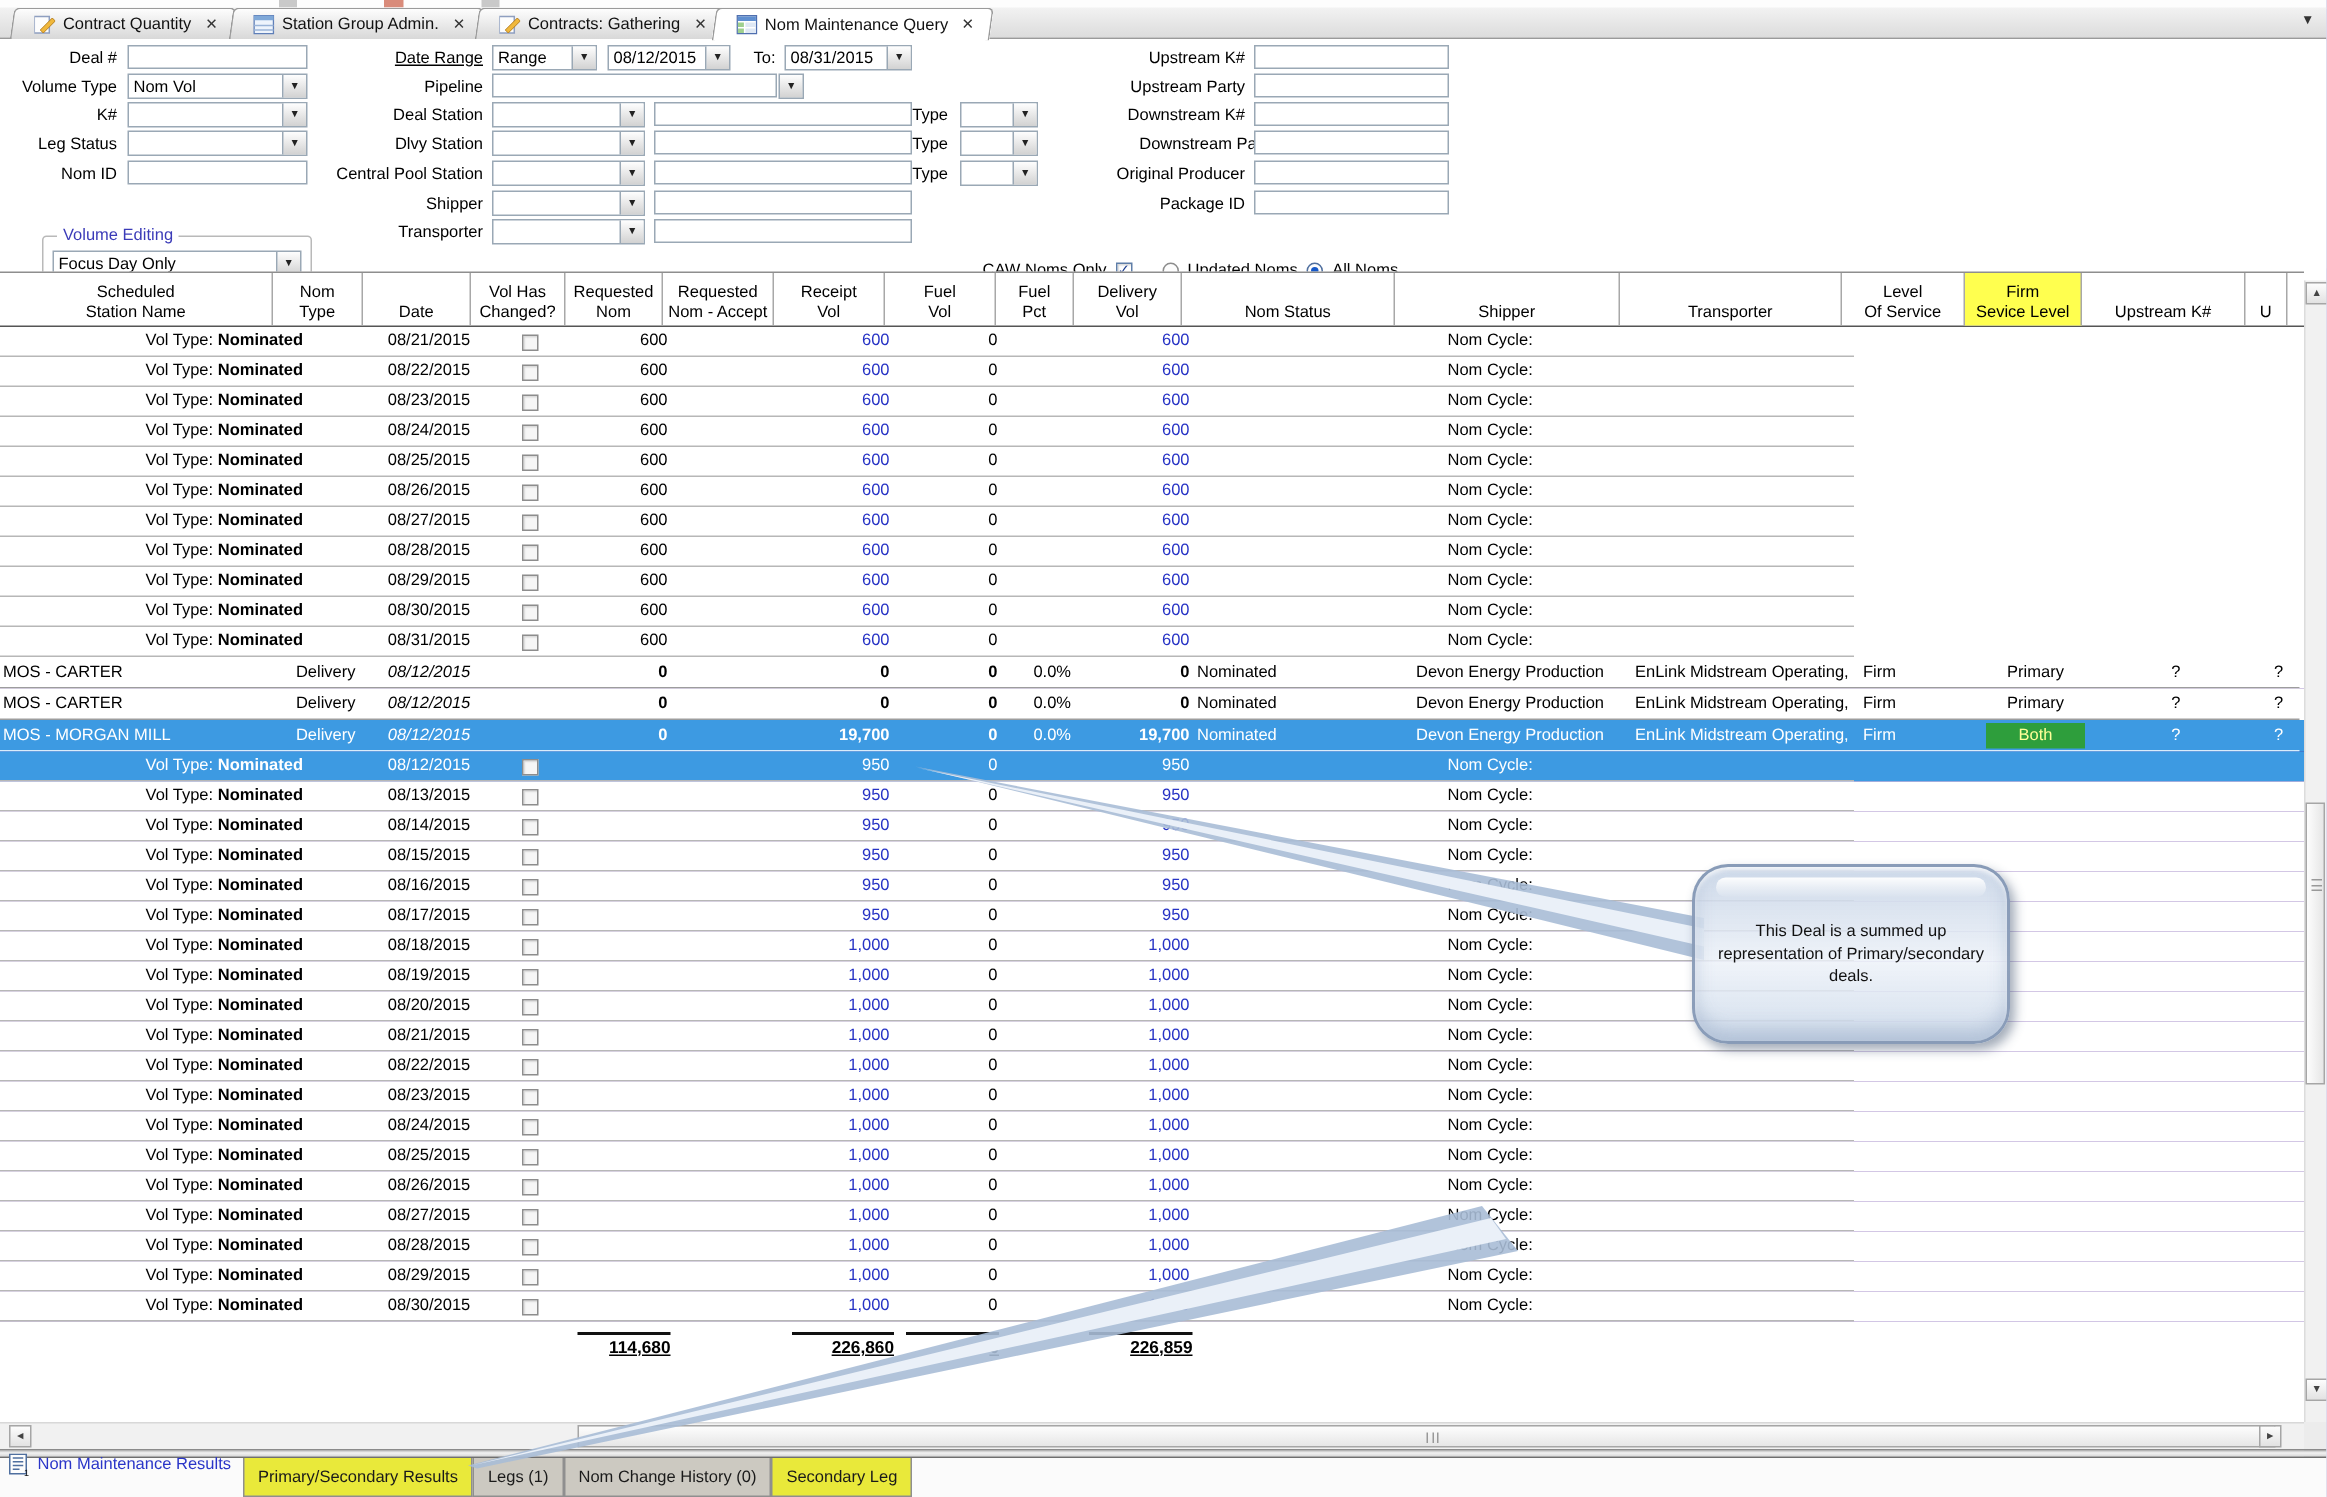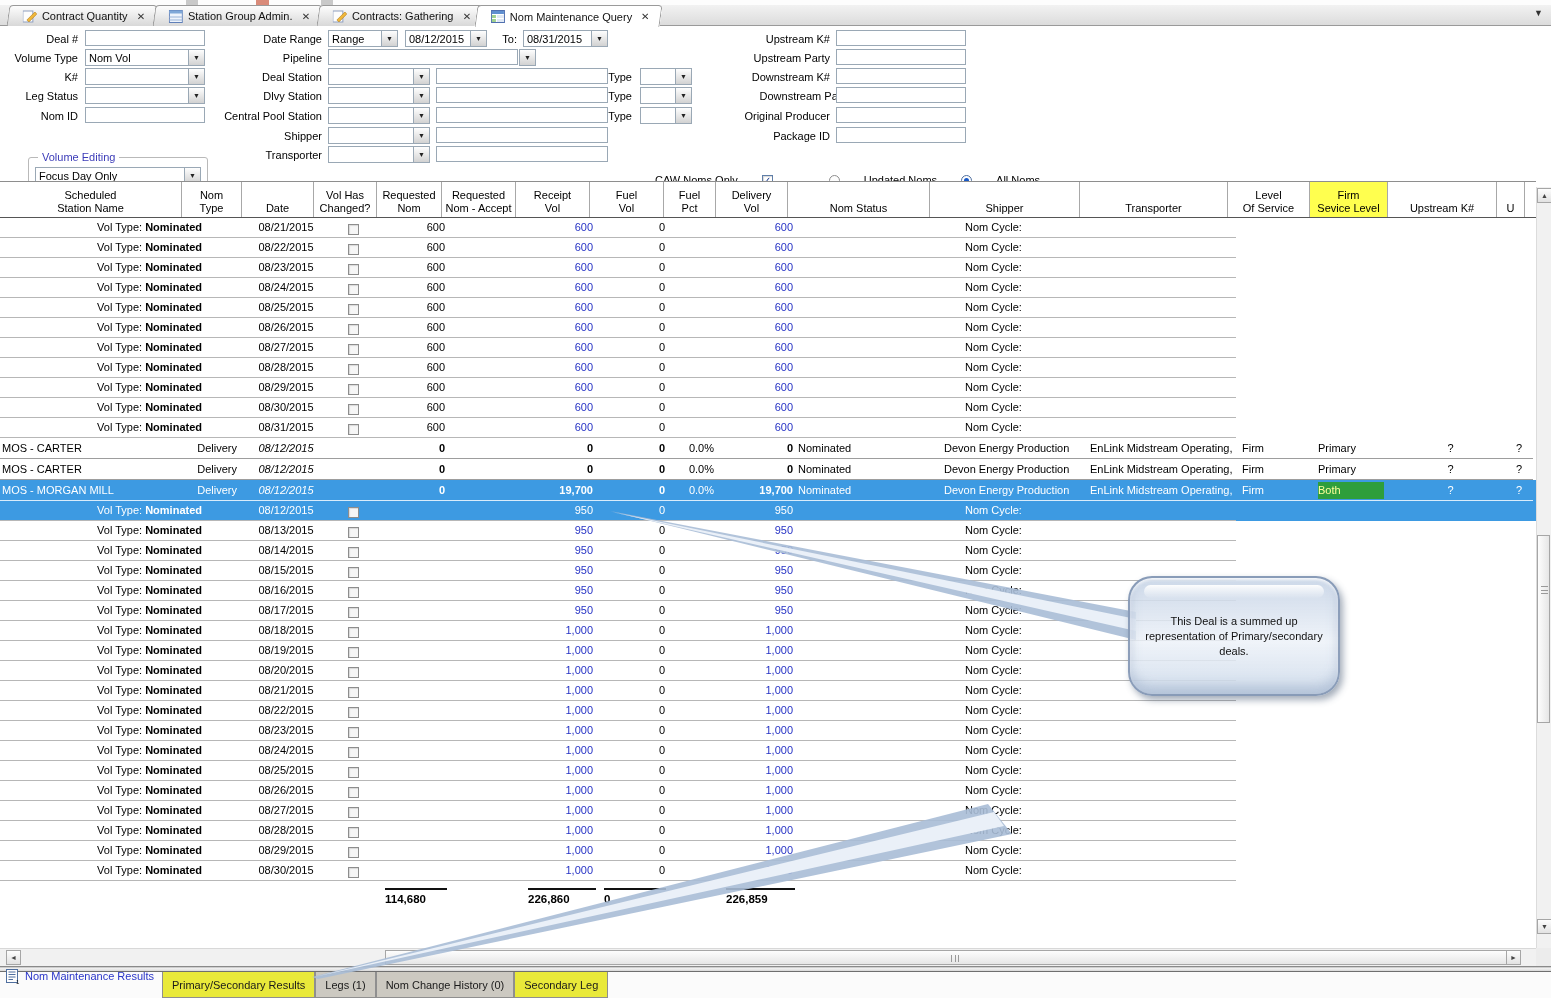--- a/index.html
+++ b/index.html
@@ -31,21 +31,21 @@
         display:flex; align-items:center; justify-content:center; font-size:7px; color:#222; }
   .ddbtn { position:absolute; width:17px; height:17px; background:linear-gradient(#fefefe,#d2d2d2); border:1px solid #9aa8b5;
            display:flex; align-items:center; justify-content:center; font-size:7px; color:#222; }
   #vol-edit-fs { position:absolute; left:28px; top:130px; width:180px; height:36px; border:1px solid #b9b9b9; border-radius:3px; }
   #vol-edit-legend { position:absolute; left:38px; top:124px; background:#fff; padding:0 4px; color:#3b3bb8; }
   .cb { display:inline-block; width:11px; height:11px; background:#f6f6f6; border:1px solid #8d8d8d; box-shadow:inset 1px 1px 1px #d9d9d9; }
   .cb.checked { background:#fff; border:1px solid #5f7ea8; color:#1f3f8f; font-size:10px; line-height:10px; text-align:center; font-weight:bold; }
   .radio { display:inline-block; width:11px; height:11px; border:1px solid #8d8d8d; border-radius:50%; background:#fdfdfd; position:relative; }
   .radio.on { border-color:#4f6f9f; }
   .radio.on::after { content:""; position:absolute; left:2px; top:2px; width:5px; height:5px; border-radius:50%; background:#1658c8; }
-  #cawrow { position:absolute; left:655px; top:147px; display:flex; align-items:center; gap:24px; }
+  #cawrow { position:absolute; left:655px; top:147px; display:flex; align-items:center; gap:6px; }
 
   
   #grid { position:absolute; left:0; top:181px; width:1536px; }
   #grid-head { display:flex; border-top:1px solid #8e8e8e; border-bottom:1px solid #555; background:#fff; height:37px; }
   .hc { display:flex; align-items:flex-end; justify-content:center; text-align:center; white-space:pre-line;
         border-right:1px solid #a8a8a8; padding-bottom:2px; line-height:13px; }
   .hc.hl { background:#ffff4f; }
   #grid-body { background:#4c1d95; }
   .grow { display:flex; position:relative; height:20px; line-height:19px; background:#fff; }
   .grow.summary { height:21px; line-height:20px; }
@@ -63,29 +63,29 @@
   .c-req { width:65px; text-align:right; padding-right:5px; }
   .c-acc { width:74px; text-align:right; padding-right:5px; }
   .c-rec { width:74px; text-align:right; padding-right:5px; }
   .c-fuel { width:74px; text-align:right; padding-right:7px; }
   .c-pct { width:52px; text-align:right; padding-right:10px; }
   .c-del { width:72px; text-align:right; padding-right:3px; }
   .c-status { width:142px; padding-left:2px; }
   .c-shipper { width:150px; padding-left:6px; }
   .c-transporter { width:148px; padding-left:2px; }
   .c-los { width:82px; padding-left:6px; }
-  .c-fsl { width:78px; }
+  .c-fsl { width:78px; text-align:center; }
   .c-upk { width:109px; text-align:center; }
   .c-u2 { width:28px; text-align:center; }
   .blue { color:#2733c5; }
   .ital { font-style:italic; }
   .nomcycle { padding-left:27px; }
   .badge-both { display:inline-block; width:66px; background:#2e9e3c; color:#ffff99; line-height:17px; margin-top:1px; }
   #totals { display:flex; height:26px; margin-top:7px; font-weight:bold; font-size:11.5px; }
-  .tcell { text-align:left; }
+  .tcell { text-align:right;text-decoration:underline; }
   .tcell .tln { display:block; border-top:2px solid #111; padding-top:3px; }
 
   
   .sbtn { position:absolute; background:linear-gradient(#fdfdfd,#e2e2e2); border:1px solid #a6a6a6; color:#444;
           display:flex; align-items:center; justify-content:center; font-size:8px; }
   #vscroll { position:absolute; right:0; top:187px; width:15px; height:761px; background:#f1f1f1; border-left:1px solid #dcdcdc; }
   #vthumb { position:absolute; right:1px; top:348px; width:13px; height:188px; background:linear-gradient(90deg,#fdfdfd,#e6e6e6); border:1px solid #a6a6a6; }
   #vthumb .grip { position:absolute; left:3px; top:50px; width:7px; height:8px; border-top:1px solid #999; border-bottom:1px solid #999; }
   #vthumb .grip::after { content:""; position:absolute; left:0; top:3px; width:7px; border-top:1px solid #999; }
   #hscroll { position:absolute; left:0; top:948px; width:1536px; height:18px; background:#f1f1f1; border-top:1px solid #d8d8d8; }
@@ -189,21 +189,21 @@
       </div>
     <span class="flabel" style="left:0;top:83px;width:78px;">Nom ID</span>
     <input class="inp" style="left: 85px; top: 80px; width: 120px;">
     <div id="vol-edit-fs"></div>
     <span id="vol-edit-legend">Volume Editing</span>
     <div class="combo" style="left:35px;top:140px;width:166px;">
         <span class="cval">Focus Day Only</span>
         <span class="dd">▼</span>
       </div>
 
-    <span class="flabel" style="left:200px;top:6px;width:122px;">Date Range</span>
+    <span class="flabel" style="left:200px;top:6px;width:122px;text-decoration:underline;">Date Range</span>
     <div class="combo" style="left:328px;top:3px;width:70px;">
         <span class="cval">Range</span>
         <span class="dd">▼</span>
       </div>
     <div class="combo" style="left:405px;top:3px;width:82px;">
         <span class="cval">08/12/2015</span>
         <span class="dd">▼</span>
       </div>
     <span class="flabel" style="left:495px;top:6px;width:22px;">To:</span>
     <div class="combo" style="left:523px;top:3px;width:85px;">

